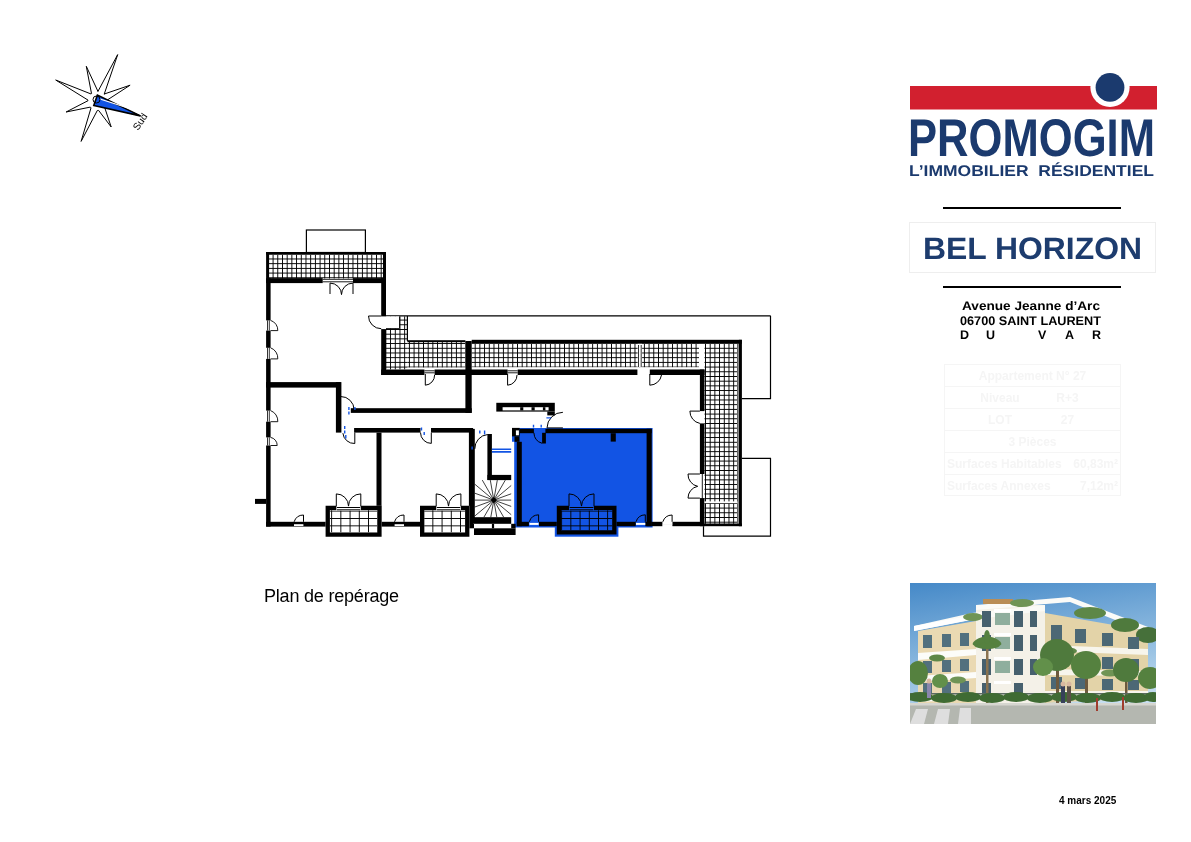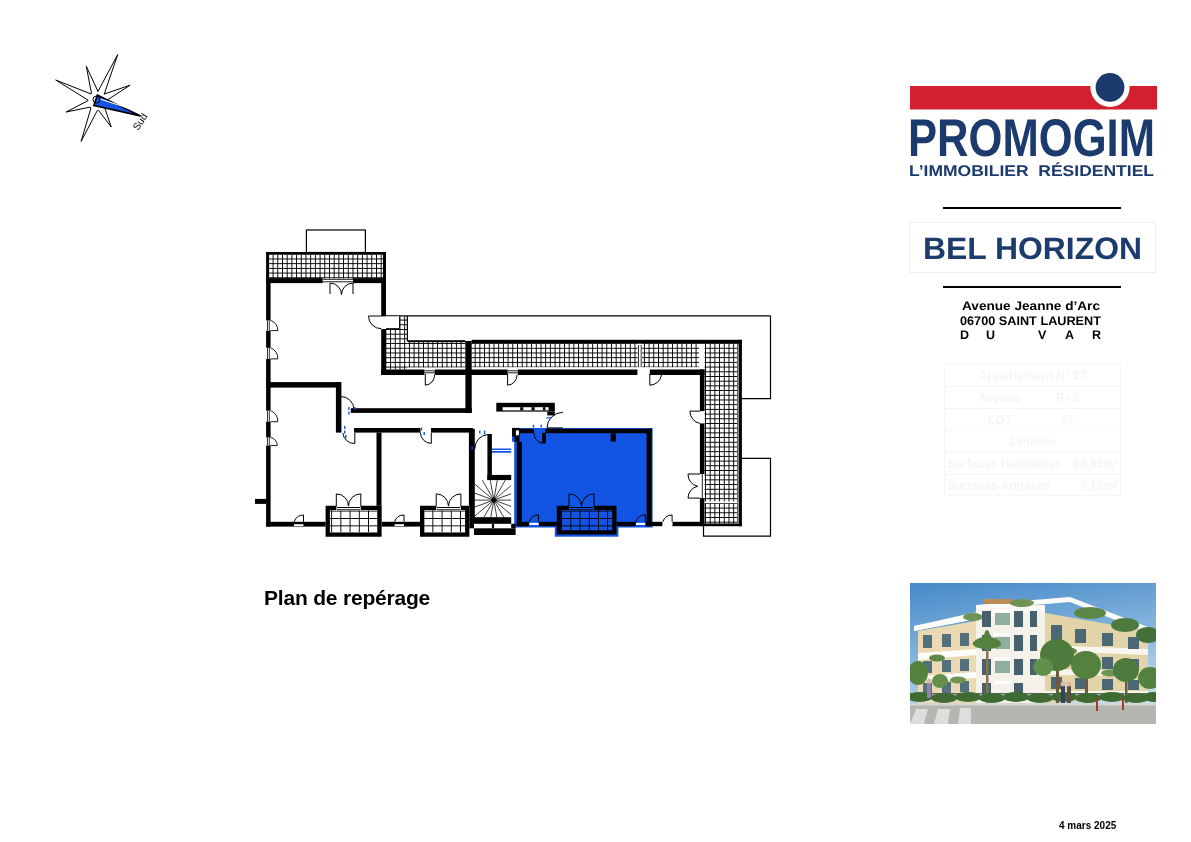--- a/index.html
+++ b/index.html
@@ -216,22 +216,22 @@
 <rect x="556.8" y="505.8" width="59.7" height="28.7" fill="#1254e4"></rect>
 <rect x="561" y="510.2" width="51.3" height="20" fill="url(#g9)"></rect>
 <path d="M558.95,507.95 h55.4 v24.4 h-55.4 Z" fill="none" stroke="#000" stroke-width="4.3"></path>
 <rect x="569" y="503.6" width="25" height="7" fill="#1254e4"></rect>
 <path d="M569.6,507.5 H593.4 M569.6,509.8 H593.4" stroke="#000" stroke-width="1" fill="none"></path>
 <path d="M569,506.4 V493.9 M594,506.4 V493.9 M569,493.9 A12.4,12.4 0 0 1 581.5,506.1 M594,493.9 A12.4,12.4 0 0 0 581.5,506.1" stroke="#000" stroke-width="1" fill="none"></path>
 </g>
 </g>
 </svg>
 
-<div class="abs" style="left:264px;top:586px;font-size:21px;font-weight:bold;color:#000;letter-spacing:-0.2px;">Plan de repérage</div>
-<div class="abs" style="left:1059px;top:820px;font-size:10px;font-weight:bold;color:#000;">4 mars 2025</div>
+<div class="abs" style="left:264px;top:586px;font-size:18px;font-weight:normal;color:#000;letter-spacing:-0.2px;">Plan de repérage</div>
+<div class="abs" style="left:1059px;top:795px;font-size:10px;font-weight:bold;color:#000;">4 mars 2025</div>
 
 <svg class="abs" style="left:908px;top:73px" width="250" height="110" viewBox="0 0 250 110">
 <rect x="2" y="13" width="247" height="23.5" fill="#d2202f"></rect>
 <circle cx="202" cy="14.4" r="19.6" fill="#fff"></circle>
 <circle cx="202" cy="14.4" r="14.4" fill="#1b3a6e"></circle>
 <text x="0" y="83" font-size="53" font-weight="bold" fill="#1b3a6e" textLength="247" lengthAdjust="spacingAndGlyphs" style="font-family:'Liberation Sans',sans-serif">PROMOGIM</text>
 <text x="1" y="102.5" font-size="15.5" font-weight="bold" fill="#1b3a6e" textLength="245" lengthAdjust="spacingAndGlyphs" style="font-family:'Liberation Sans',sans-serif">L’IMMOBILIER&nbsp;&nbsp;RÉSIDENTIEL</text>
 </svg>
 
 <div class="abs" style="left:943px;top:207px;width:178px;height:2px;background:#000;"></div>

